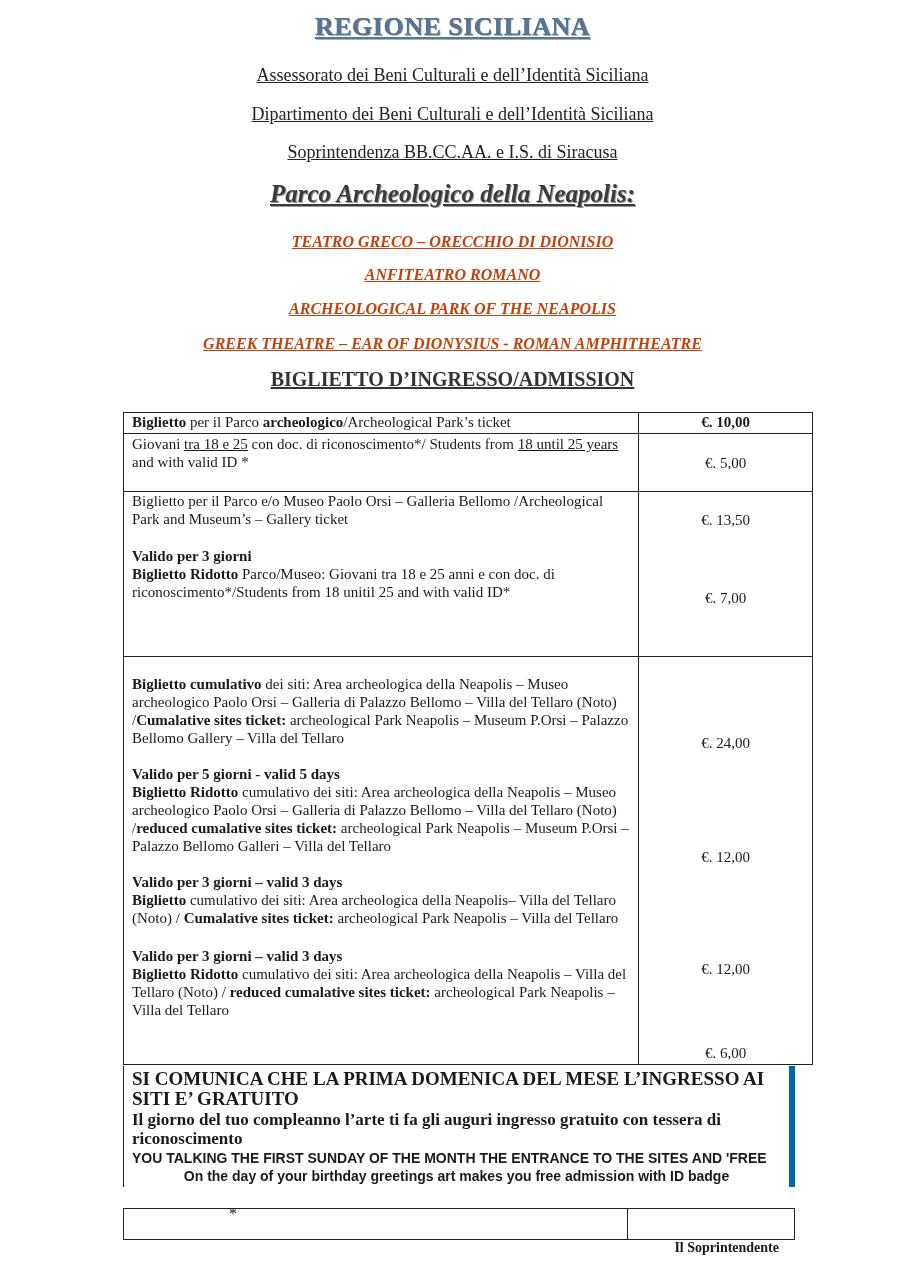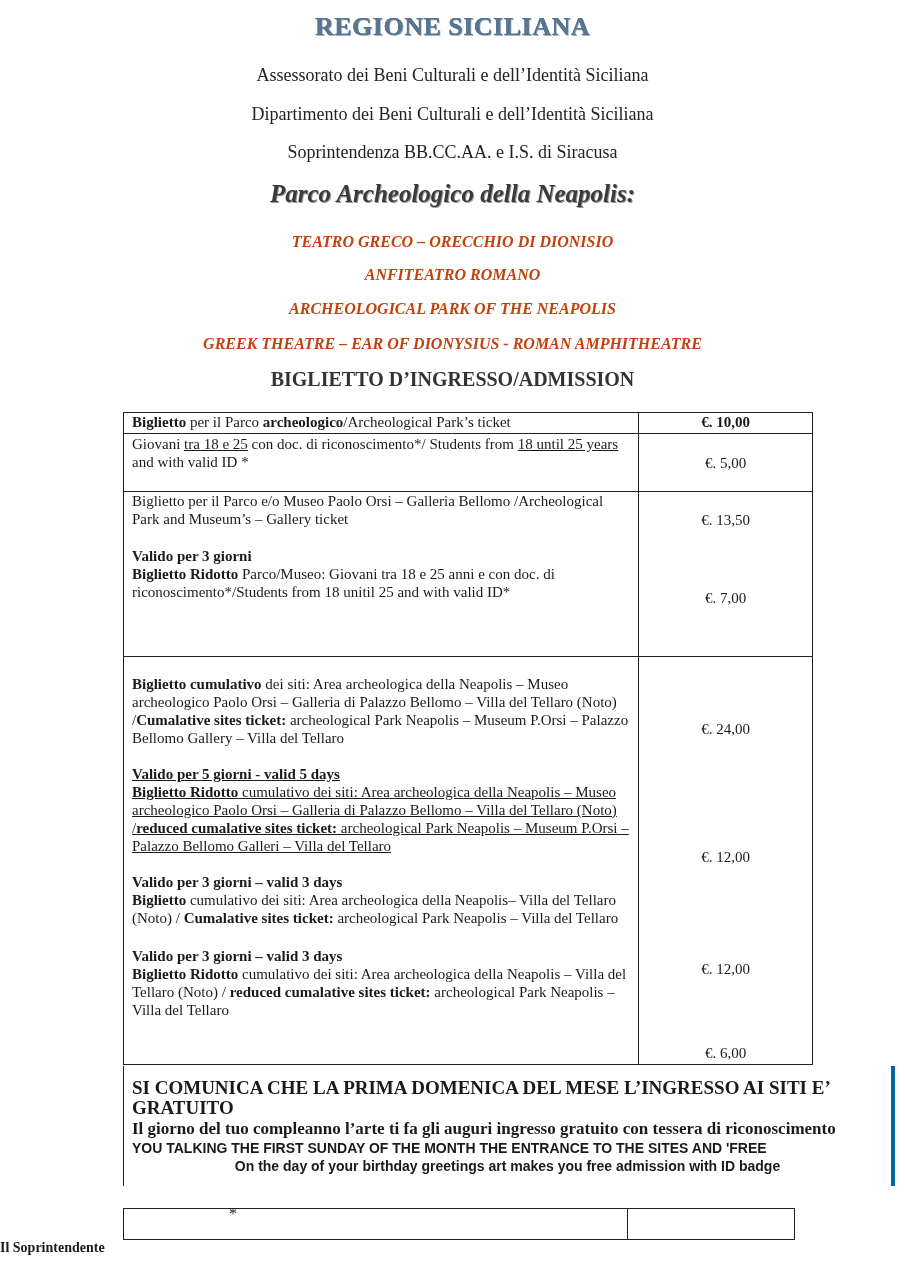--- a/index.html
+++ b/index.html
@@ -1,20 +1,20 @@
 <!DOCTYPE html>
 <html><head>
 <meta charset="utf-8">
 <style>
   html, body { margin: 0; padding: 0; background: #ffffff; }
   body {
     width: 905px; height: 1280px; position: relative; overflow: hidden;
     font-family: "Liberation Serif", "DejaVu Serif", serif; color: #1a1a1a;
   }
-  .hdr { position: absolute; left: 0; width: 905px; text-align: center; }
+  .hdr { position: absolute; left: 0; width: 905px; text-align: center; text-decoration: underline; }
   .title {
     top: 12px; font-size: 26px; font-weight: bold; letter-spacing: 0.5px;
     color: #5a7592;
     text-shadow: 0 0 0 #3d556e, 1px 1px 0 #9fb4c8;
   }
   .sub { font-size: 18px; color: #222; }
   .sub1 { top: 65px; }
   .sub2 { top: 104px; }
   .sub3 { top: 142px; }
   .park {
@@ -41,36 +41,36 @@
   .price {
     flex: 1; position: relative; font-size: 15px; text-align: center;
   }
   .u { text-decoration: underline; }
   b { font-weight: bold; }
   .blk { margin-bottom: 16px; }
   .blk:last-child { margin-bottom: 0; }
   .pv { position: absolute; left: 0; right: 0; text-align: center; }
 
   .notice {
-    position: absolute; left: 123px; top: 1066px; width: 772px; box-sizing: border-box;
-    border-left: 1px solid #222; border-right: 4px solid #0369a1; padding: 12px 8px;
+    position: absolute; left: 123px; top: 1066px; width: 672px; box-sizing: border-box;
+    border-left: 1px solid #222; border-right: 6px solid #0369a1; padding: 3px 8px;
   }
   .n1 { font-size: 19px; font-weight: bold; line-height: 20px; }
   .n2 { font-size: 17px; font-weight: bold; line-height: 19px; margin-top: 1px; }
   .n3 { font-family: "Liberation Sans", "DejaVu Sans", sans-serif; font-size: 14px; font-weight: bold; line-height: 15px; margin-top: 3px; }
   .n4 { font-family: "Liberation Sans", "DejaVu Sans", sans-serif; font-size: 14px; font-weight: bold; line-height: 16px; margin-top: 2px; text-align: center; }
 
   .foot-row {
     position: absolute; left: 123px; top: 1208px; width: 672px; height: 32px;
     border: 1px solid #222; box-sizing: border-box; display: flex;
   }
   .foot-left { width: 503px; border-right: 1px solid #222; position: relative; }
   .star { position: absolute; left: 105px; top: -4px; font-size: 16px; }
   .sign {
-    position: absolute; top: 1240px; left: 0; width: 779px; text-align: left;
+    position: absolute; top: 1240px; left: 0; width: 779px; text-align: right;
     font-size: 14px; font-weight: bold;
   }
 </style>
 </head>
 <body>
 
 <div class="hdr title">REGIONE SICILIANA</div>
 <div class="hdr sub sub1">Assessorato dei Beni Culturali e dell’Identità Siciliana</div>
 <div class="hdr sub sub2">Dipartimento dei Beni Culturali e dell’Identità Siciliana</div>
 <div class="hdr sub sub3">Soprintendenza BB.CC.AA. e I.S. di Siracusa</div>
@@ -113,35 +113,35 @@
       <span class="pv" style="top:20px;">€. 13,50</span>
       <span class="pv" style="top:98px;">€.  7,00</span>
     </div>
   </div>
 
   <div class="row" style="height:407px;justify-content:space-between;">
     <div class="desc" style="padding-top:18px;">
       <div class="blk" style="margin-bottom:18px;">
         <b>Biglietto cumulativo</b><span> dei siti: Area archeologica della Neapolis – Museo archeologico Paolo Orsi – Galleria di Palazzo Bellomo – Villa del Tellaro (Noto) /</span><b>Cumalative sites ticket:</b><span> archeological Park Neapolis – Museum P.Orsi – Palazzo Bellomo Gallery – Villa del Tellaro</span>
       </div>
-      <div class="blk" style="margin-bottom:18px;text-decoration:underline;">
+      <div class="blk" style="margin-bottom:18px;">
         <b>Valido per 5 giorni  - valid 5 days</b><br>
         <b>Biglietto Ridotto</b><span>  cumulativo dei siti: Area archeologica della Neapolis – Museo archeologico Paolo Orsi – Galleria di Palazzo Bellomo – Villa del Tellaro (Noto) /</span><b>reduced cumalative sites ticket:</b><span> archeological Park Neapolis – Museum P.Orsi – Palazzo Bellomo Galleri – Villa del Tellaro</span>
       </div>
       <div class="blk" style="margin-bottom:20px;">
         <b>Valido per 3 giorni – valid 3 days</b><br>
         <b>Biglietto</b><span>  cumulativo dei siti: Area archeologica della Neapolis– Villa del Tellaro (Noto) / </span><b>Cumalative sites ticket:</b><span> archeological Park Neapolis – Villa del Tellaro</span>
       </div>
       <div class="blk">
         <b>Valido per 3 giorni – valid 3 days</b><br>
         <b>Biglietto Ridotto</b><span>  cumulativo dei siti: Area archeologica della Neapolis – Villa del Tellaro (Noto) / </span><b>reduced cumalative sites ticket:</b><span> archeological Park Neapolis –Villa del Tellaro</span>
       </div>
     </div>
     <div class="price">
-      <span class="pv" style="top:64px;">€. 24,00</span>
+      <span class="pv" style="top:78px;">€. 24,00</span>
       <span class="pv" style="top:192px;">€. 12,00</span>
       <span class="pv" style="top:304px;">€. 12,00</span>
       <span class="pv" style="top:388px;">€. 6,00</span>
     </div>
   </div>
 </div>
 
 <div class="notice">
   <div class="n1">SI COMUNICA CHE LA PRIMA DOMENICA DEL MESE L’INGRESSO AI SITI E’ GRATUITO</div>
   <div class="n2">Il giorno del tuo compleanno l’arte ti fa gli auguri ingresso gratuito con tessera di riconoscimento</div>

